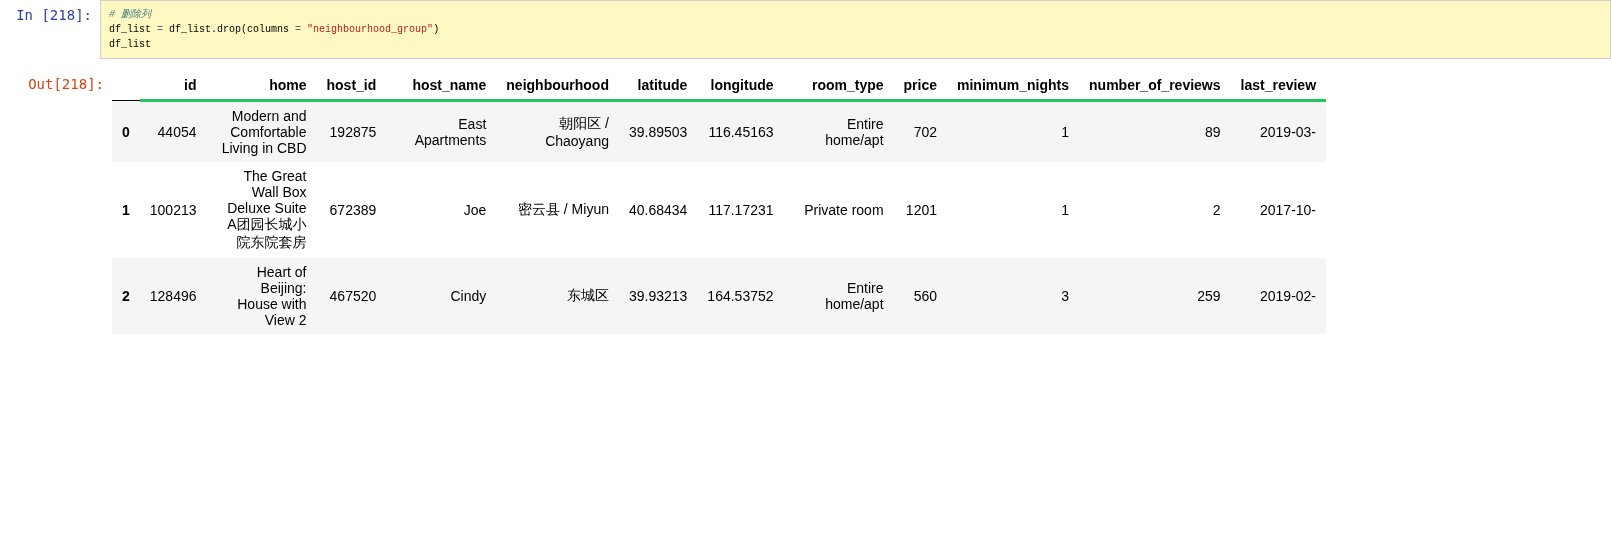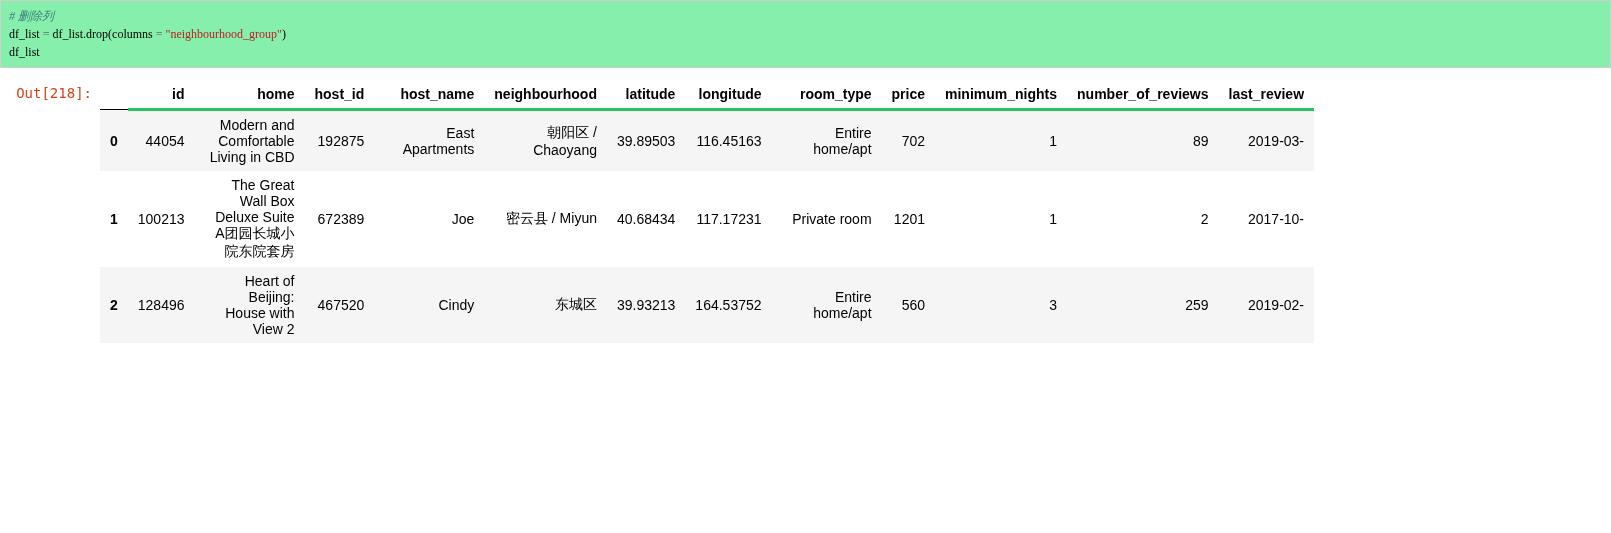--- a/index.html
+++ b/index.html
@@ -20,25 +20,25 @@
       text-align: right;
       padding: 6px 8px 6px 4px;
       font-family: "Menlo", "Consolas", monospace;
       font-size: 14px;
       line-height: 1.4;
     }
     .prompt.in { color: #303F9F; }
     .prompt.out { color: #D84315; }
     .code-area {
       flex: 1;
-      background: #86efac;
+      background: #fef9c3;
       border: 1px solid #cfcfcf;
       padding: 6px 8px;
-      font-family: Liberation Serif, serif;
-      font-size: 12px;
+      font-family: Liberation Mono, monospace;
+      font-size: 10px;
       line-height: 1.5;
       white-space: pre;
     }
     .code-area .c1 { color: #408080; font-style: italic; }
     .code-area .s1 { color: #BA2121; }
     .code-area .o  { color: #666666; }
     .output-area {
       flex: 1;
       overflow-x: auto;
       padding: 2px 0 0 0;
@@ -85,26 +85,27 @@
       background: #f5f5f5;
     }
     table.dataframe thead tr {
       background: #fff;
     }
   </style>
 </head>
 <body>
 
 <div class="cell">
+  <div class="prompt in">In [218]:</div>
   <div class="code-area"><span class="c1"># 删除列</span>
 <span>df_list </span><span class="o">=</span><span> df_list.drop(columns </span><span class="o">=</span><span> </span><span class="s1">"neighbourhood_group"</span><span>)</span>
 <span>df_list</span></div>
 </div>
 
-<div class="cell" style="margin-top:10px;">
+<div class="cell" style="margin-top:10px;margin-left:12px;">
   <div class="prompt out">Out[218]:</div>
   <div class="output-area">
     <div class="output-scroll">
       <table class="dataframe">
         <thead>
           <tr>
             <th></th>
             <th>id</th>
             <th>home</th>
             <th>host_id</th>

